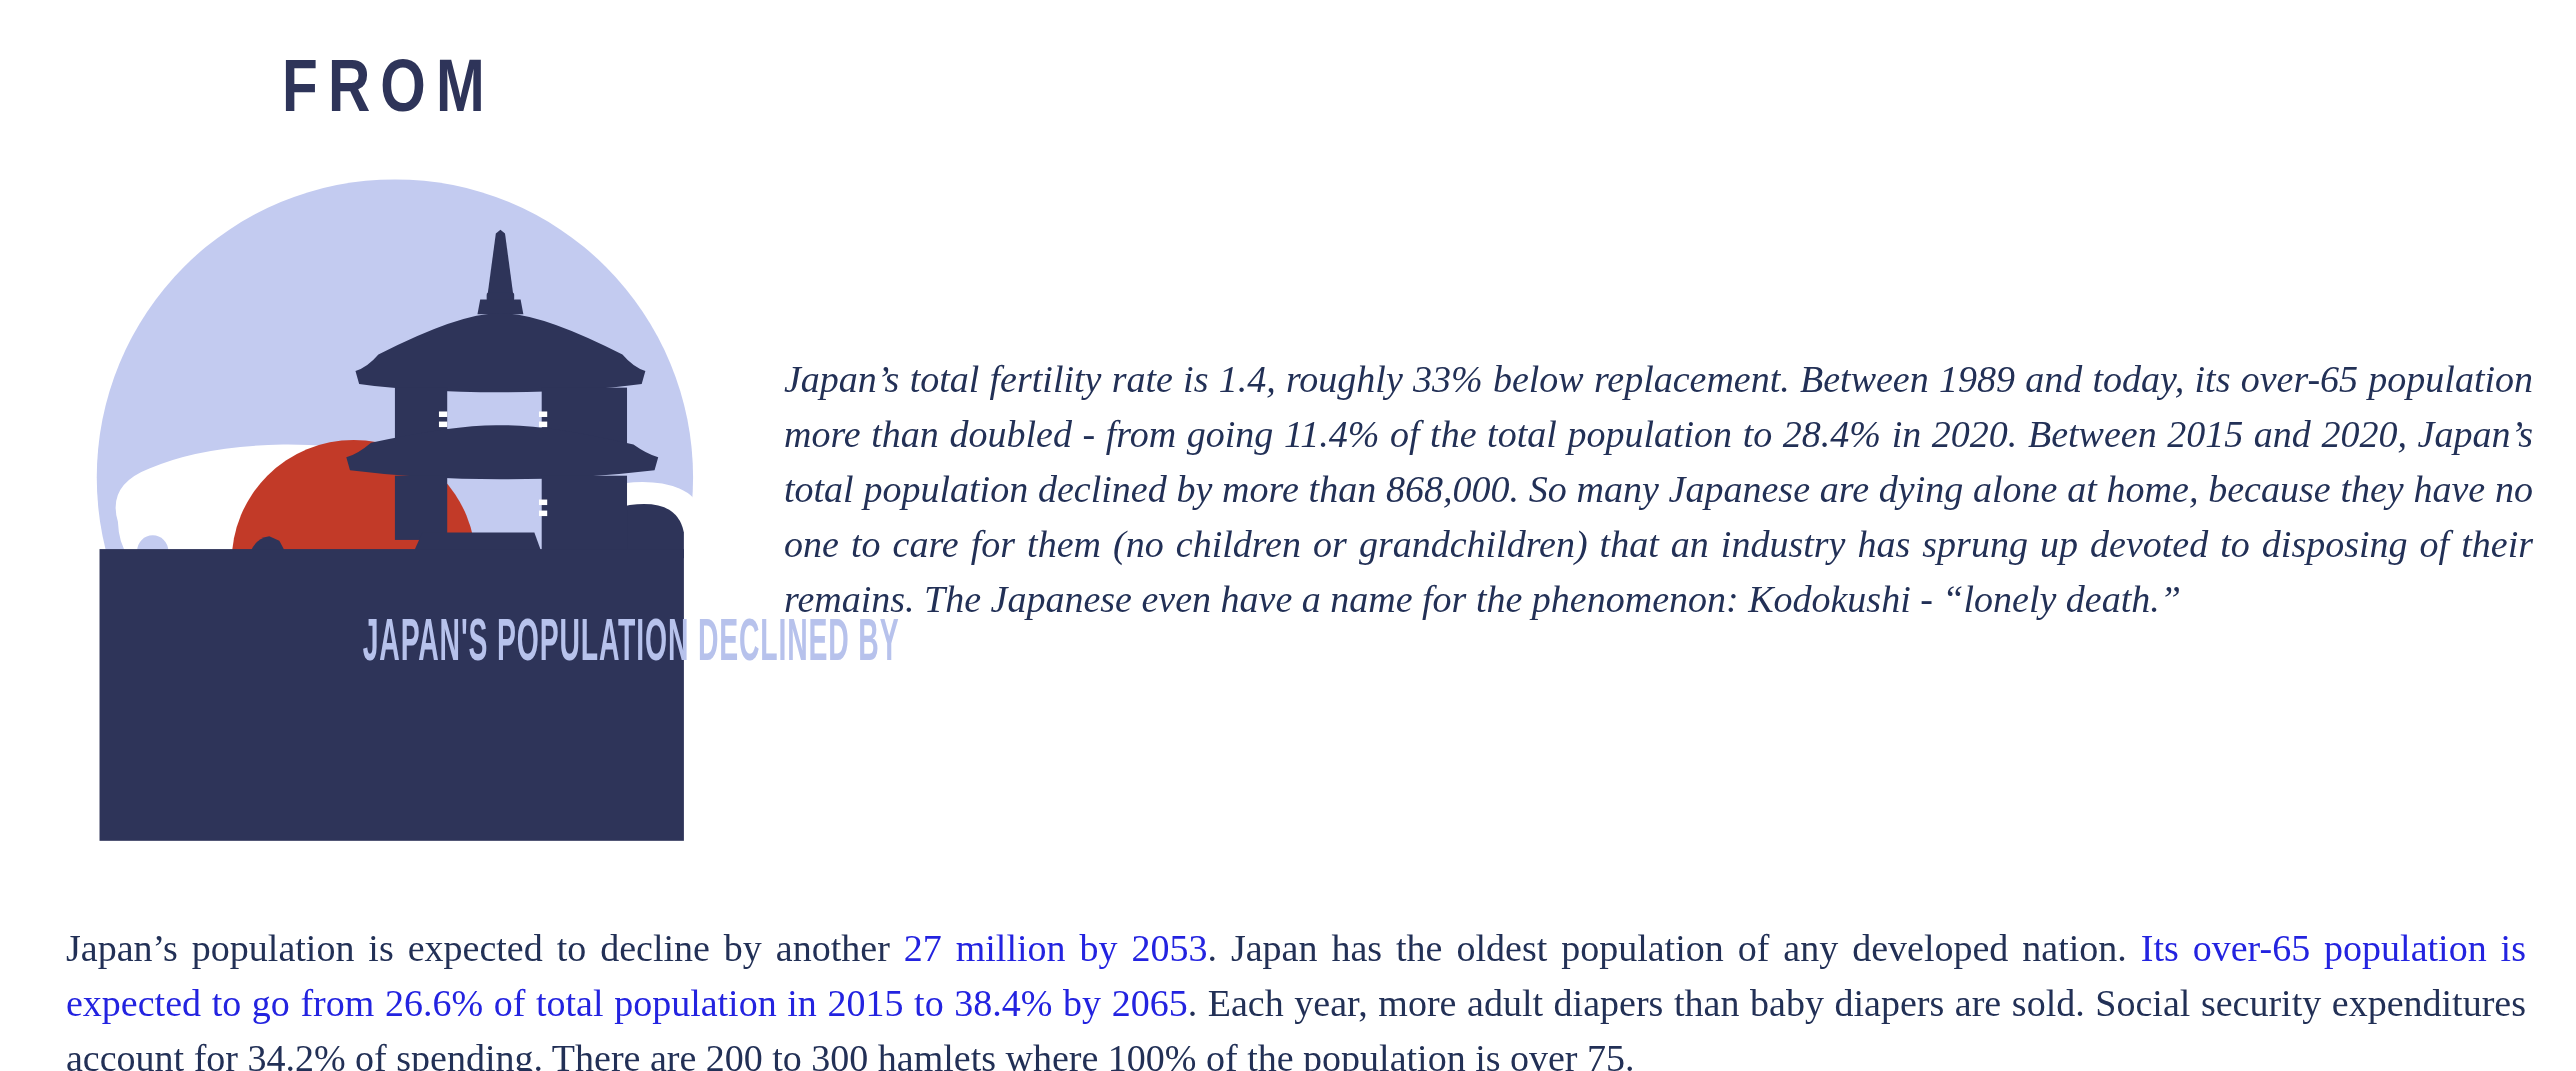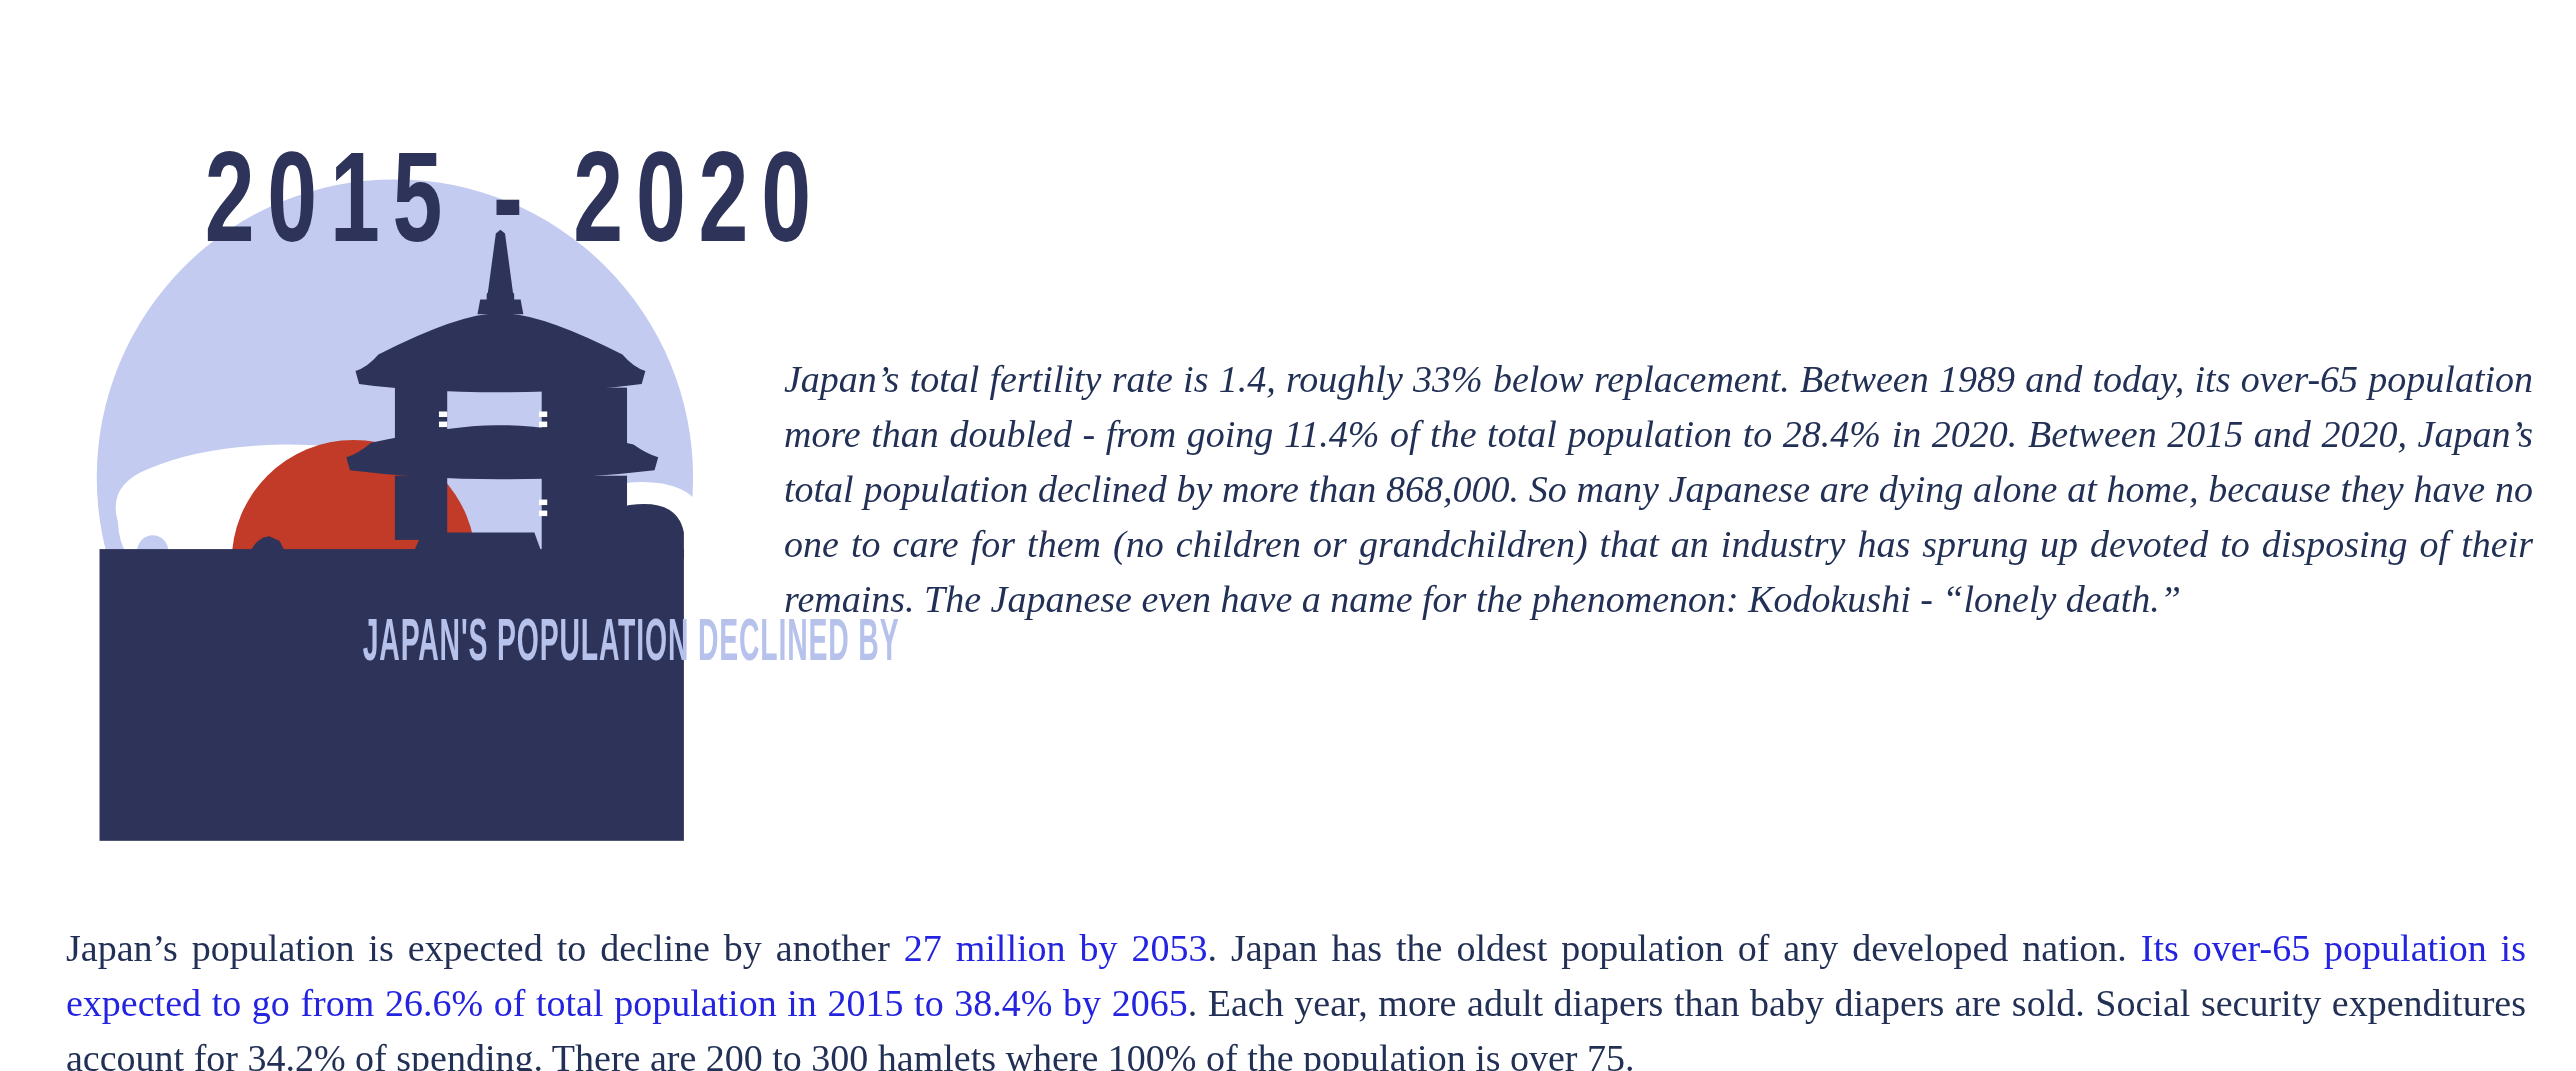--- a/index.html
+++ b/index.html
@@ -77,21 +77,21 @@
       <rect x="400" y="431" width="9" height="6"></rect>
       <rect x="509" y="420" width="9" height="6"></rect>
       <rect x="509" y="431" width="9" height="6"></rect>
       <rect x="509" y="516" width="9" height="6"></rect>
       <rect x="509" y="528" width="9" height="6"></rect>
     </g>
 
     <rect x="30" y="570" width="637" height="318" fill="#2e3459"></rect>
   </svg>
 
-  <div class="ig-text years"><span class="cond">2015 - 2020</span></div>
+  <div class="ig-text kicker"><span class="cond">FROM</span></div>
   <div class="ig-text stat-caption"><span class="cond">JAPAN'S POPULATION DECLINED BY</span></div>
 </figure>
 
 <p class="para para-top">
   <span>Japan’s total fertility rate is 1.4, roughly 33% below replacement. Between 1989 and today, its over-65 population more than doubled - from going 11.4% of the total population to 28.4% in 2020. Between 2015 and 2020, Japan’s total population declined by more than 868,000. So many Japanese are dying alone at home, because they have no one to care for them (no children or grandchildren) that an industry has sprung up devoted to disposing of their remains. The Japanese even have a name for the phenomenon: Kodokushi - “lonely death.”</span>
 </p>
 
 <p class="para para-bottom"><span>Japan’s population is expected to decline by another </span><span class="link">27 million by 2053</span><span>. Japan has the oldest population of any developed nation. </span><span class="link">Its over-65 population is expected to go from 26.6% of total population in 2015 to 38.4% by 2065</span><span>. Each year, more adult diapers than baby diapers are sold. Social security expenditures account for 34.2% of spending. There are 200 to 300 hamlets where 100% of the population is over 75.</span></p>
 
 

